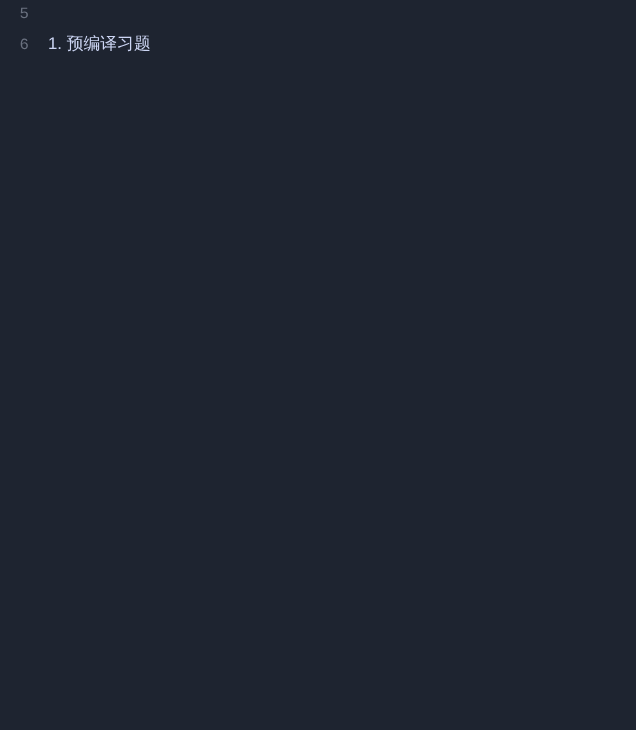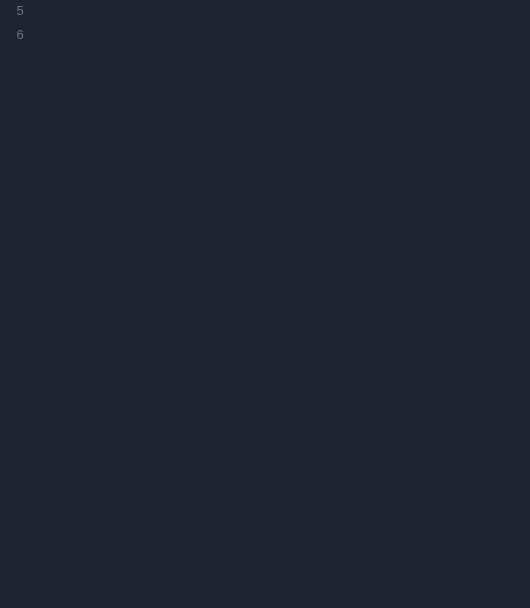--- a/index.html
+++ b/index.html
@@ -71,15 +71,16 @@
 <div class="code-container">
   <div class="code-lines">
 
     <div class="line">
       <span class="line-number">5</span>
       <span class="line-content"></span>
     </div>
 
     <div class="line">
       <span class="line-number">6</span>
+      <span class="line-content heading-line"><span class="heading-num">1. </span><span class="heading-text">预编译习题</span></span>
     </div>
 
     </div>
   </div>
 </body></html>

